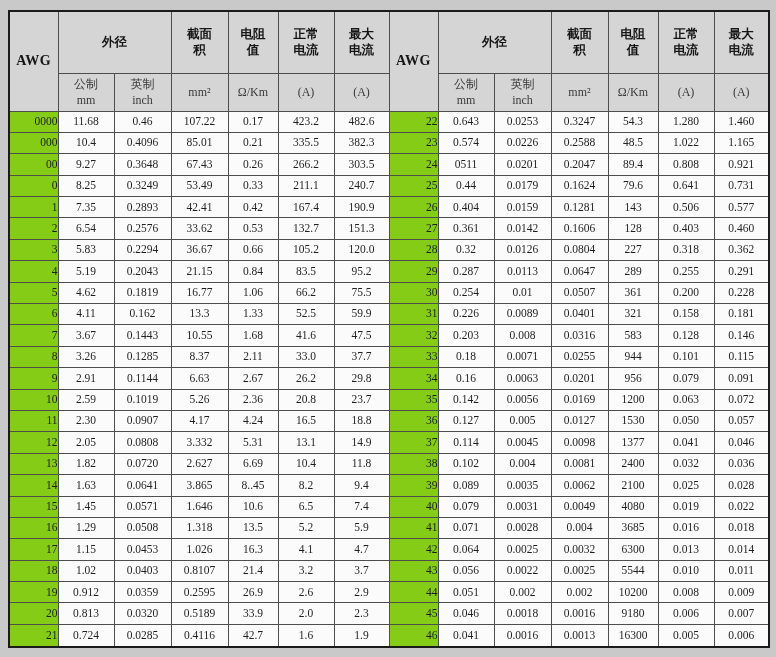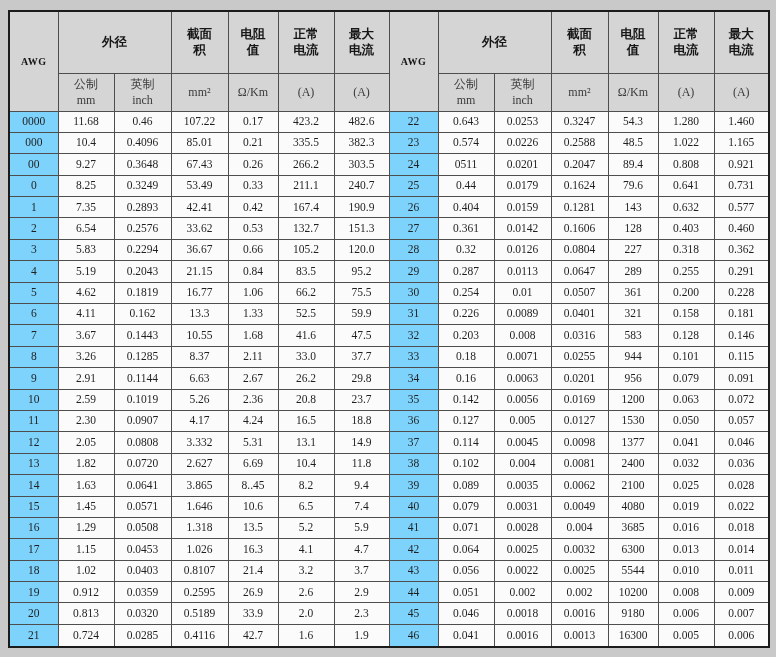--- a/index.html
+++ b/index.html
@@ -22,22 +22,22 @@
     border:2px solid #1b1b1b;
   }
   th,td{
     border:1px solid #4e4e4e;
     text-align:center;
     vertical-align:middle;
     padding:0;
     overflow:hidden;
   }
   thead th{background:#d5d5d5;}
-  .awg-col{background:#7dd3fc;}
-  .hdr-awg{font-weight:bold;font-size:10px;color:#161616;letter-spacing:.5px;}
+  .awg-col{background:#84cc16;text-align:right;}
+  .hdr-awg{font-weight:bold;font-size:14px;color:#161616;letter-spacing:.5px;}
   .hdr-cn{
     font-weight:bold;font-size:12.5px;color:#161616;
     white-space:pre-line;line-height:1.3;
   }
   .sub{
     font-weight:normal;font-size:12px;color:#3a3a3a;
     white-space:pre-line;line-height:1.35;
   }
   tbody td{
     font-size:11.5px;color:#1f1f1f;
@@ -180,21 +180,21 @@
           <td>0.2893</td>
           <td>42.41</td>
           <td>0.42</td>
           <td>167.4</td>
           <td>190.9</td>
           <td class="awg-col">26</td>
           <td>0.404</td>
           <td>0.0159</td>
           <td>0.1281</td>
           <td>143</td>
-          <td>0.632</td>
+          <td>0.506</td>
           <td>0.577</td>
         </tr>
         <tr>
           <td class="awg-col">2</td>
           <td>6.54</td>
           <td>0.2576</td>
           <td>33.62</td>
           <td>0.53</td>
           <td>132.7</td>
           <td>151.3</td>

